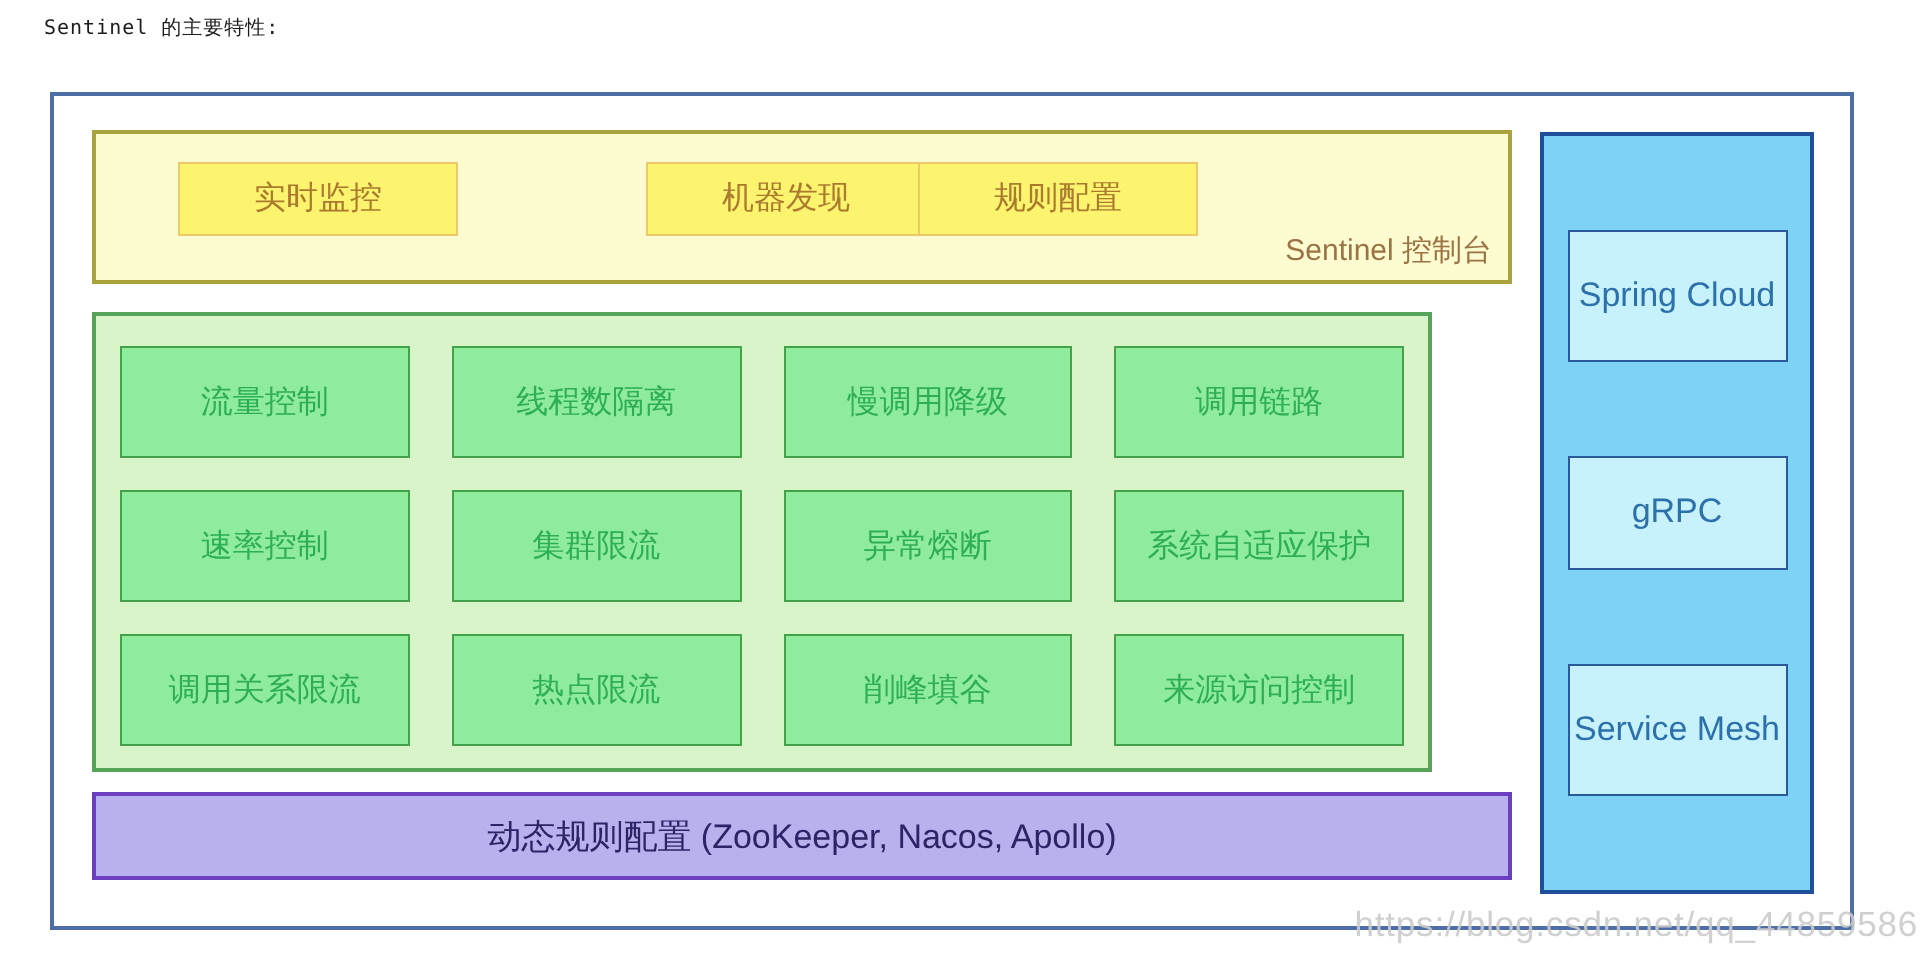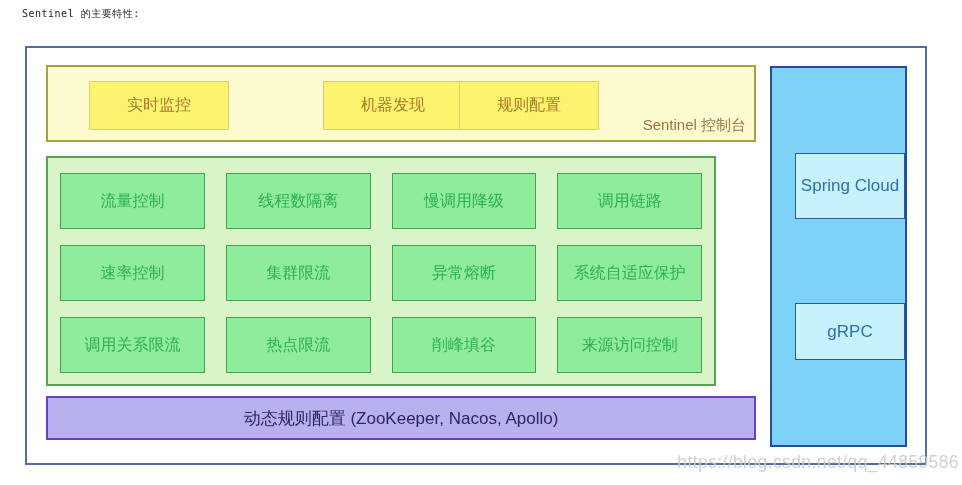--- a/index.html
+++ b/index.html
@@ -28,21 +28,21 @@
   
   .console-panel {
     position: absolute; left: 19px; top: 17px;
     width: 710px; height: 77px;
     background: #fdfbd0;
     border: 2px solid #aaa23d;
     box-sizing: border-box;
   }
   .console-box {
     position: absolute; top: 14px;
-    width: 140px; height: 49px;
+    width: 140px; height: 37px;
     background: #fcf36e;
     border: 1.5px solid #eec96a;
     box-sizing: border-box;
     display: flex; align-items: center; justify-content: center;
     font-size: 16px; color: #aa7b2d;
   }
   .console-box.b0 { left: 41px; }
   .console-box.b1 { left: 231px; margin-left: 44px; }
   .console-box.b2 { left: 411px; }
   .console-label {
@@ -84,21 +84,21 @@
   }
 
   
   .integrations-panel {
     position: absolute; left: 743px; top: 18px;
     width: 137px; height: 381px;
     background: #7ed2f6;
     border: 2px solid #1f519b;
     box-sizing: border-box;
     display: flex; flex-direction: column;
-    align-items: flex-end; justify-content: space-evenly;
+    align-items: center; justify-content: space-evenly;
   }
   .integration-box {
     width: 110px;
     background: #c8f2fb;
     border: 1.5px solid #2a5a9b;
     box-sizing: border-box;
     display: flex; align-items: center; justify-content: center;
     text-align: center;
     font-size: 17px; line-height: 1.3; color: #2c71ab;
   }
@@ -142,19 +142,20 @@
       <div class="feature-box">热点限流</div>
       <div class="feature-box">削峰填谷</div>
       <div class="feature-box">来源访问控制</div>
     </div>
 
     <div class="rules-bar">动态规则配置 (ZooKeeper, Nacos, Apollo)</div>
 
     <div class="integrations-panel">
       <div class="integration-box tall">Spring Cloud</div>
       <div class="integration-box short">gRPC</div>
+      <div class="integration-box tall">Service Mesh</div>
     </div>
 
   </div>
 
   <div class="watermark">https://blog.csdn.net/qq_44859586</div>
 
 </div>
 
 </body></html>

